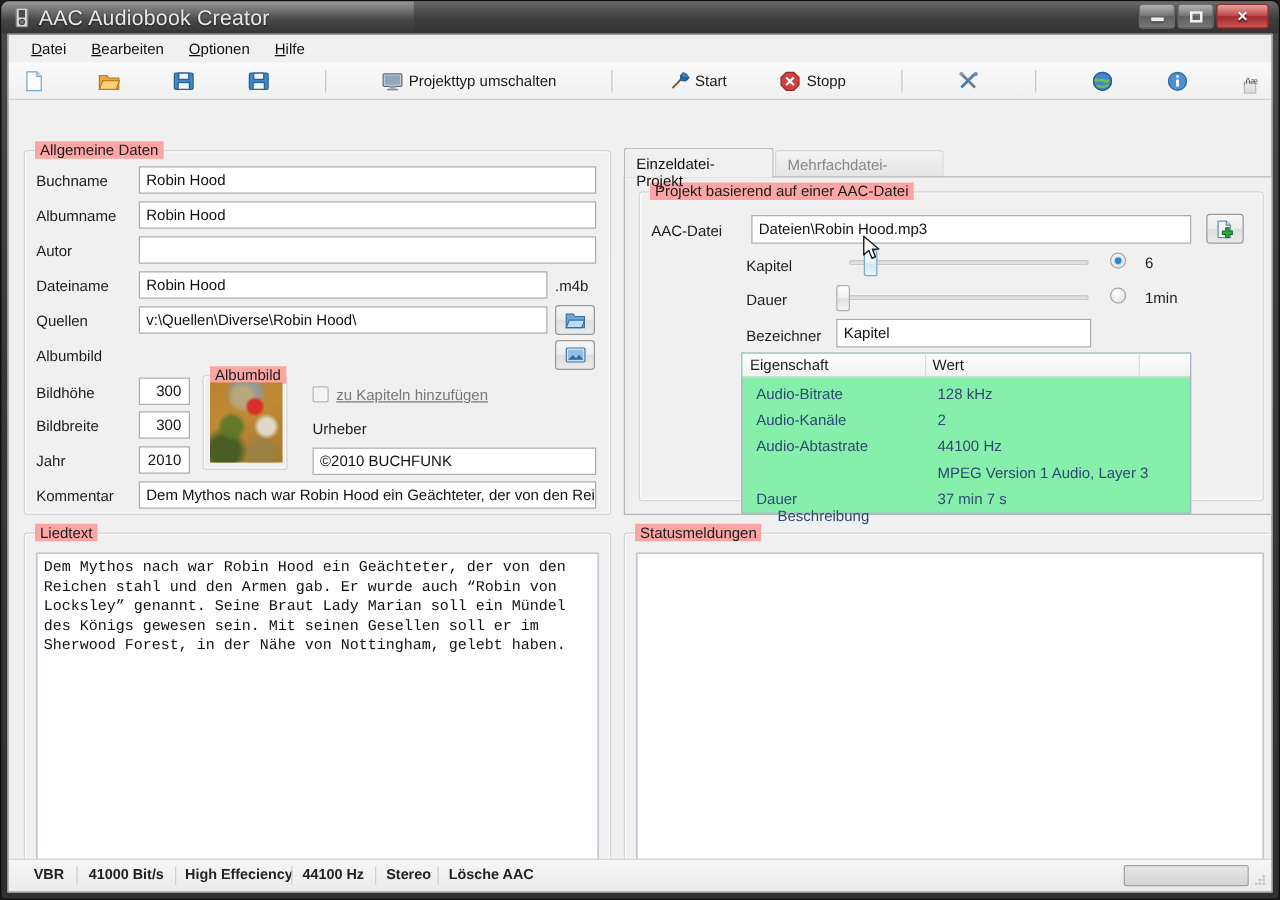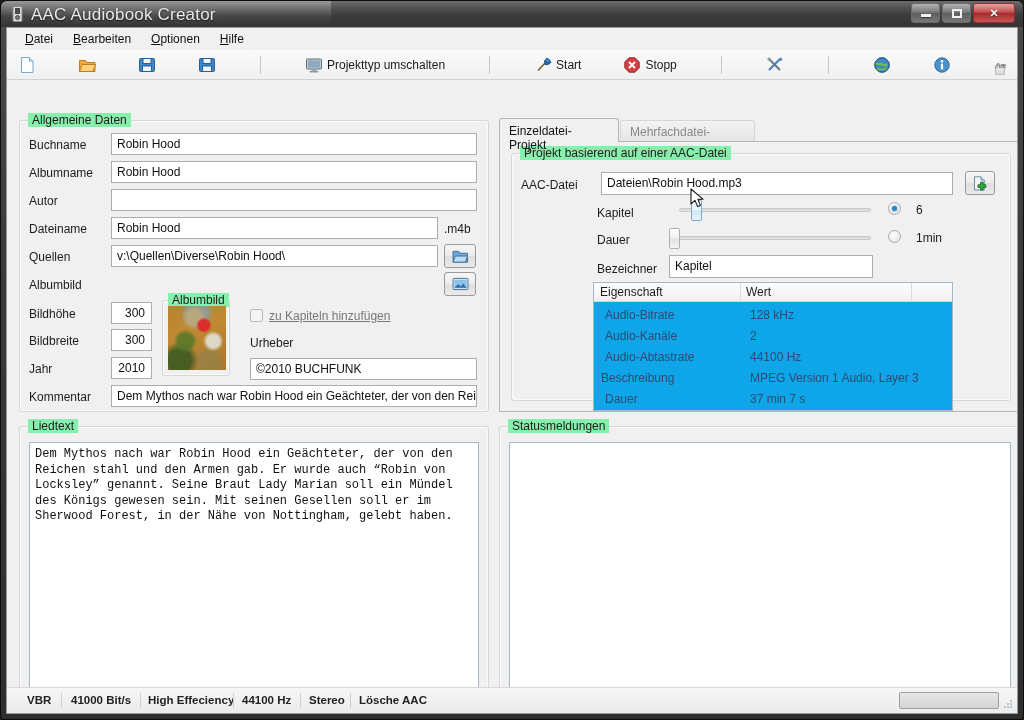--- a/index.html
+++ b/index.html
@@ -128,21 +128,21 @@
   
   .groupbox {
     position: absolute;
     border: 1px solid #d6d6d6;
     border-radius: 3px;
     background: transparent;
     box-shadow: inset 0 0 0 1px #fbfbfb;
   }
   .gb-title {
     position: absolute; top: -8px; left: 8px;
-    background: #86efac; padding: 0 4px;
+    background: #fca5a5; padding: 0 4px;
     font-size: 12px; color: #1c1c1c;
   }
 
   
   .lbl { position: absolute; font-size: 12px; color: #1c1c1c; }
   .txtbox {
     position: absolute;
     background: #fff;
     border: 1px solid #abadb3;
     font-size: 12px; color: #111;
@@ -229,21 +229,21 @@
   }
   .radio.on:after {
     content: ""; position: absolute; left: 3px; top: 3px;
     width: 5px; height: 5px; border-radius: 50%;
     background: #2e84c4;
     box-shadow: 0 0 2px #2e84c4;
   }
 
   
   #grid {
-    position: absolute; background: #0ea5e9;
+    position: absolute; background: #86efac;
     border: 1px solid #a9b6c4;
   }
   .grid-head {
     position: absolute; left: 0; top: 0; right: 0; height: 19px;
     background: linear-gradient(180deg,#fdfdfd,#f1f1f1);
     border-bottom: 1px solid #d6d6d6;
   }
   .grid-head .hc {
     position: absolute; top: 2px; font-size: 12px; color: #1c1c1c;
   }
@@ -545,21 +545,21 @@
       </div>
       <div class="grow" style="top:43px;">
         <div class="gcell" style="left:11px;">Audio-Kanäle</div>
         <div class="gcell" style="left:156px;">2</div>
       </div>
       <div class="grow" style="top:64px;">
         <div class="gcell" style="left:11px;">Audio-Abtastrate</div>
         <div class="gcell" style="left:156px;">44100 Hz</div>
       </div>
       <div class="grow" style="top:85px;">
-        <div class="gcell" style="left:7px;">Beschreibung</div>
+        <div class="gcell" style="left:28px;margin-top:35px;">Beschreibung</div>
         <div class="gcell" style="left:156px;">MPEG Version 1 Audio, Layer 3</div>
       </div>
       <div class="grow" style="top:106px;">
         <div class="gcell" style="left:11px;">Dauer</div>
         <div class="gcell" style="left:156px;">37 min 7 s</div>
       </div>
     </div>
 
     <div class="groupbox" style="left:492px; top:398px; width:522px; height:272px;">
       <div class="gb-title">Statusmeldungen</div>

